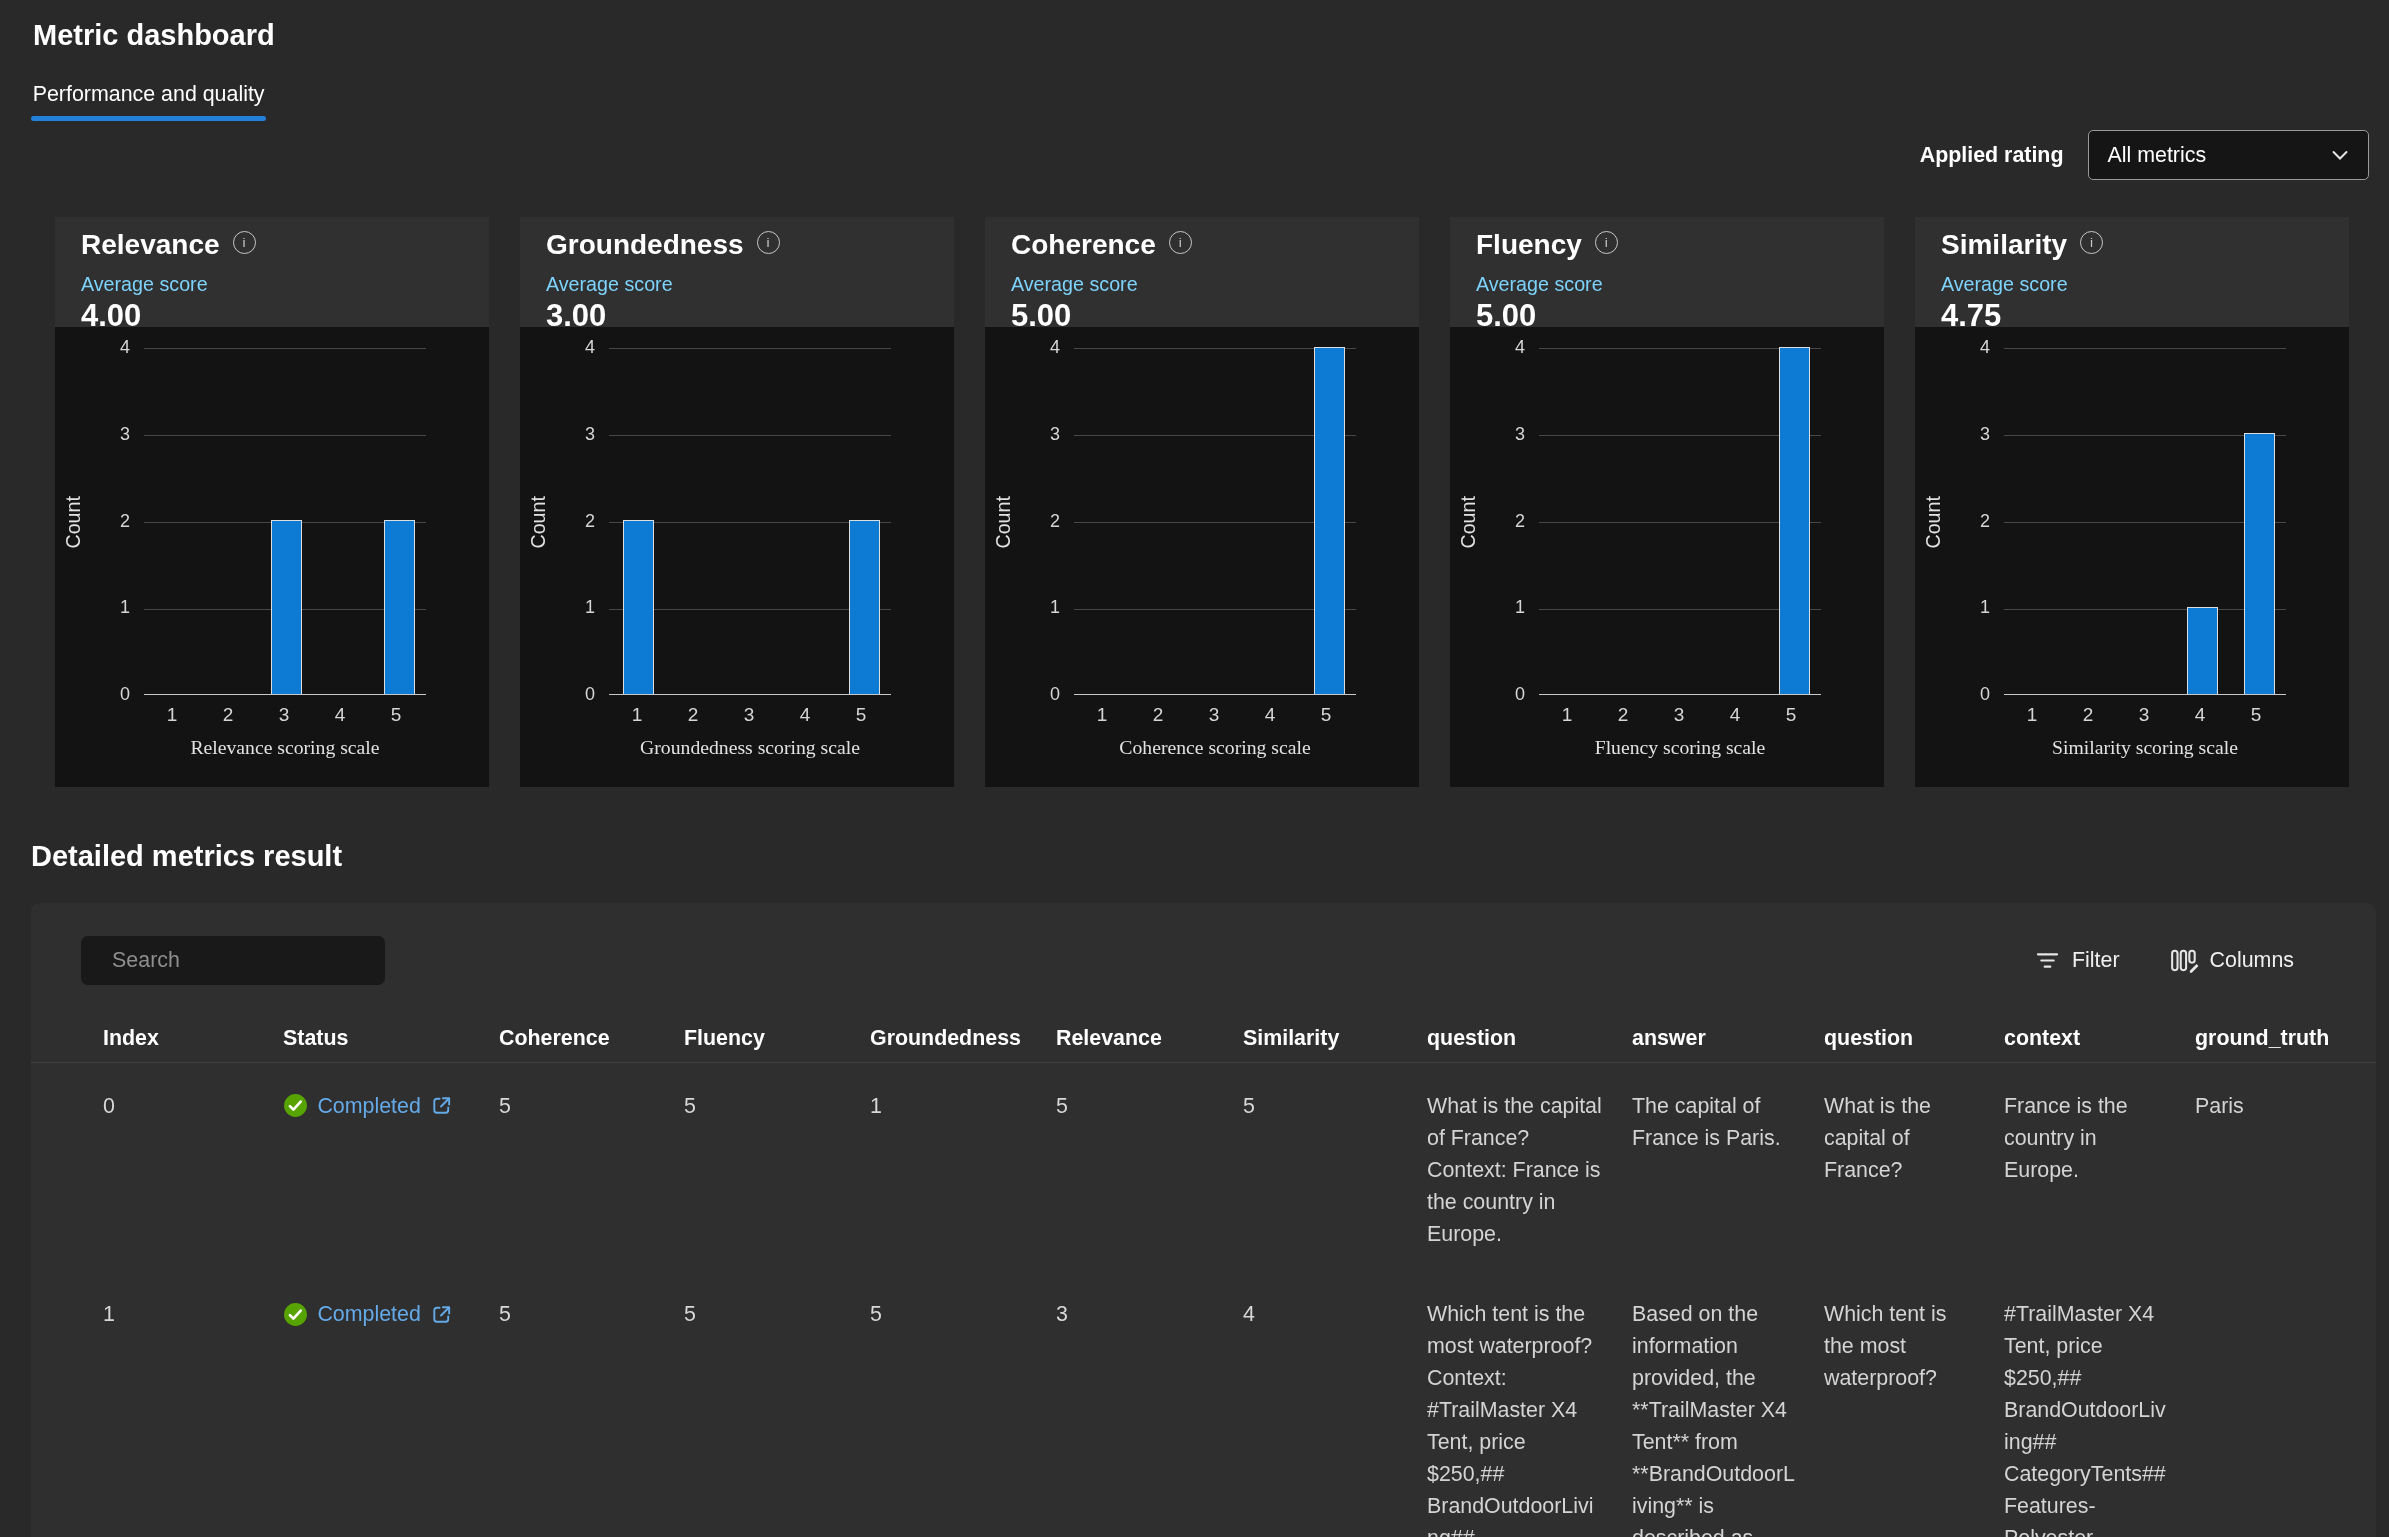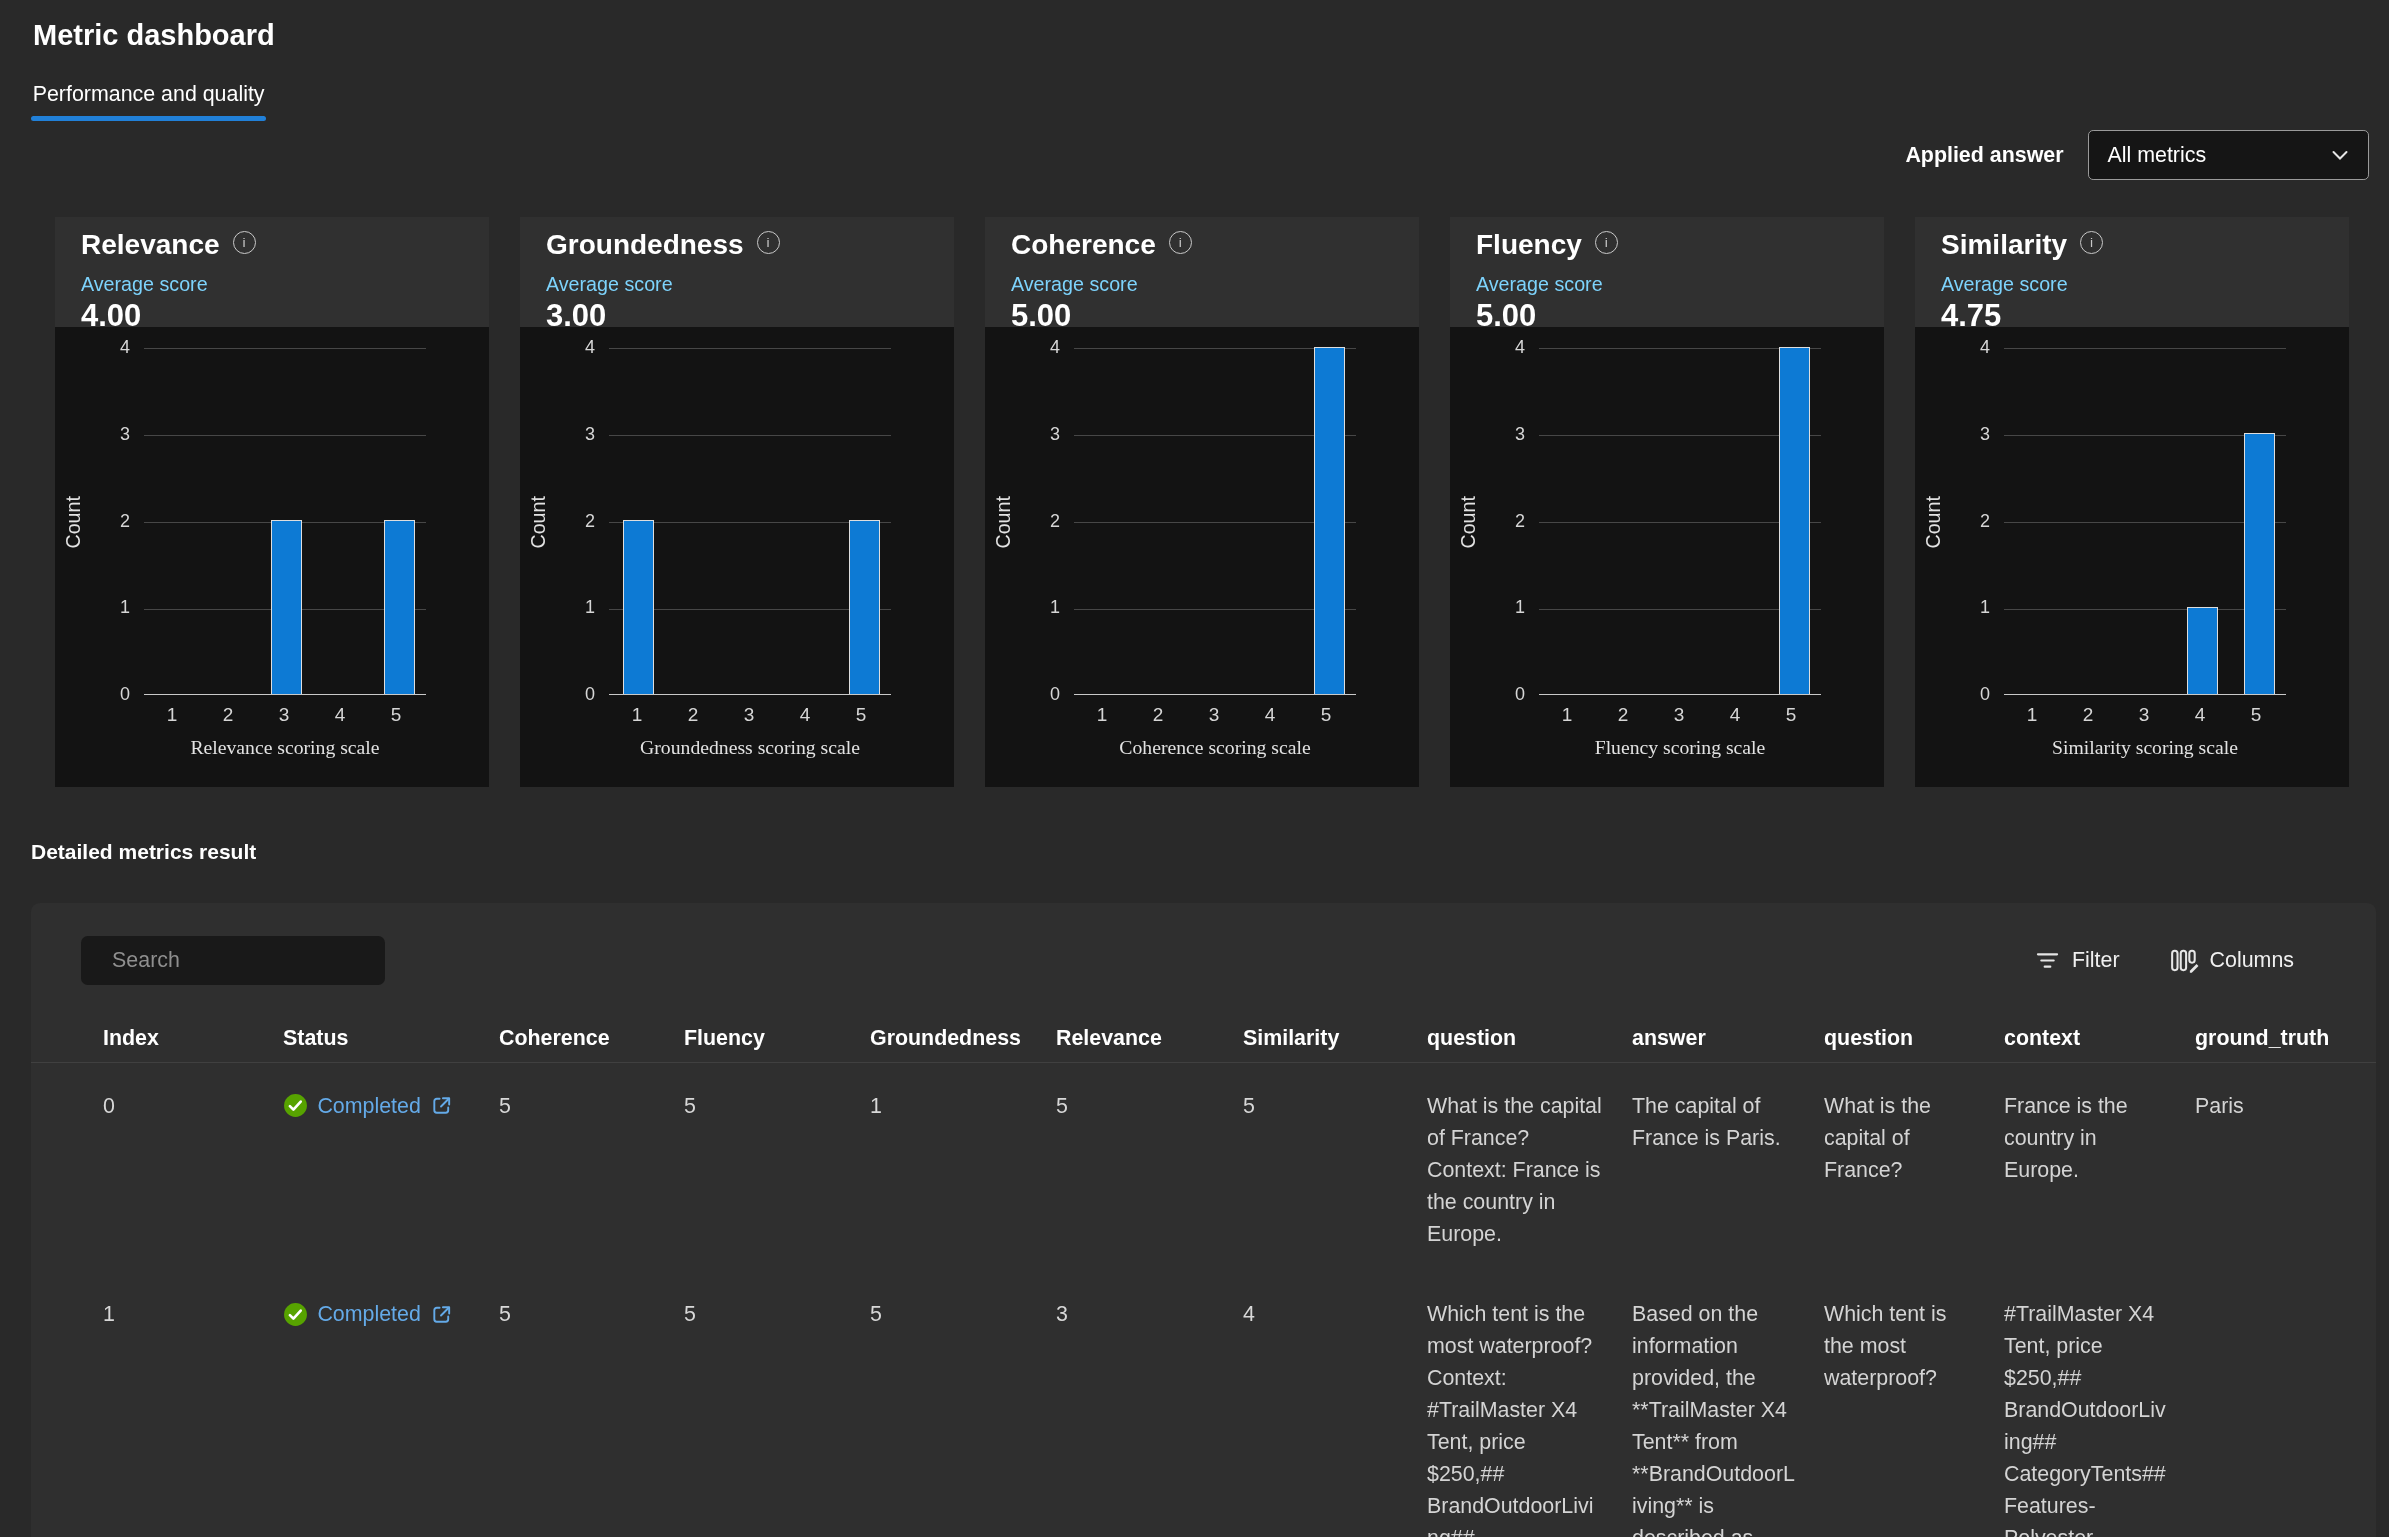--- a/index.html
+++ b/index.html
@@ -39,21 +39,21 @@
   .ylab span { writing-mode:vertical-rl; transform:rotate(180deg); font-size:19.7px; color:#e2e2e2; }
   .yticks { position:absolute; left:0; top:21.4px; width:75px; height:347px; }
   .ytick { position:absolute; right:0; font-size:18px; color:#d6d6d6; }
   .plot { position:absolute; left:89px; top:21.4px; width:282px; height:347px; border-bottom:1.7px solid #c9c9c9; }
   .gridline { position:absolute; left:0; width:100%; height:0.9px; background:#474747; }
   .bar { position:absolute; bottom:0; width:31px; background:#0d7ad4; border:1.7px solid #dedede; border-bottom:none; }
   .xticks { position:absolute; left:89px; top:377px; width:282px; display:flex; }
   .xticks span { width:56px; text-align:center; font-size:19px; color:#d6d6d6; }
   .xlabel { position:absolute; left:89px; top:409px; width:282px; text-align:center; font-size:19.7px; color:#e2e2e2;font-family:Liberation Serif, serif; }
   
-  .section-title { position:absolute; left:31px; top:840px; font-size:21px; font-weight:600; }
+  .section-title { position:absolute; left:31px; top:840px; font-size:29px; font-weight:600; }
   .panel { position:absolute; left:31px; top:903px; width:2345px; height:668px; background:#2f2f2f; border-radius:8.6px; }
   .search {
     position:absolute; left:50px; top:33px; width:304px; height:49px;
     background:#191919; border-radius:6.8px; display:flex; align-items:center; gap:13.7px; padding:0 15.4px;
   }
   .search input { flex:1; background:transparent; border:none; outline:none; color:#e8e8e8; font-size:21.4px; font-family:inherit; }
   .search input::placeholder { color:#8f8f8f; }
   .toolbar { position:absolute; right:82px; top:33px; height:49px; display:flex; align-items:center; gap:50px; }
   .tbtn { display:flex; align-items:center; gap:11px; font-size:21.4px; color:#f0f0f0; cursor:pointer; }
   .tgrid { display:grid; grid-template-columns:180px 216px 185px 186px 186px 187px 184px 205px 192px 180px 191px 171px; }
@@ -70,21 +70,21 @@
 <body>
 
 <div class="page-title">Metric dashboard</div>
 
 <div class="tab">
   <div class="tab-label">Performance and quality</div>
   <div class="tab-underline"></div>
 </div>
 
 <div class="filters-row">
-  <div class="filters-label">Applied answer</div>
+  <div class="filters-label">Applied rating</div>
   <div class="select">
     <span>All metrics</span>
     <svg width="24" height="24" viewBox="0 0 24 24">
       <path d="M5.5 9l6.5 6.5L18.5 9" stroke="#e6e6e6" stroke-width="2" fill="none" stroke-linecap="round"></path>
     </svg>
   </div>
 </div>
 
 <div class="cards" id="cards">
   <div class="card">

